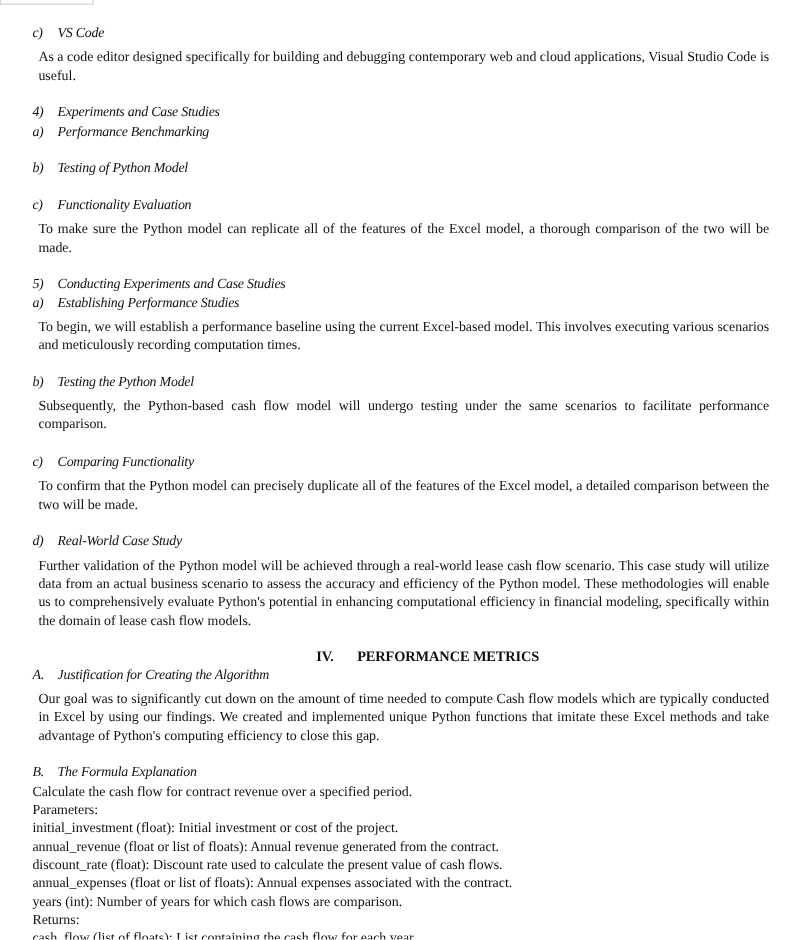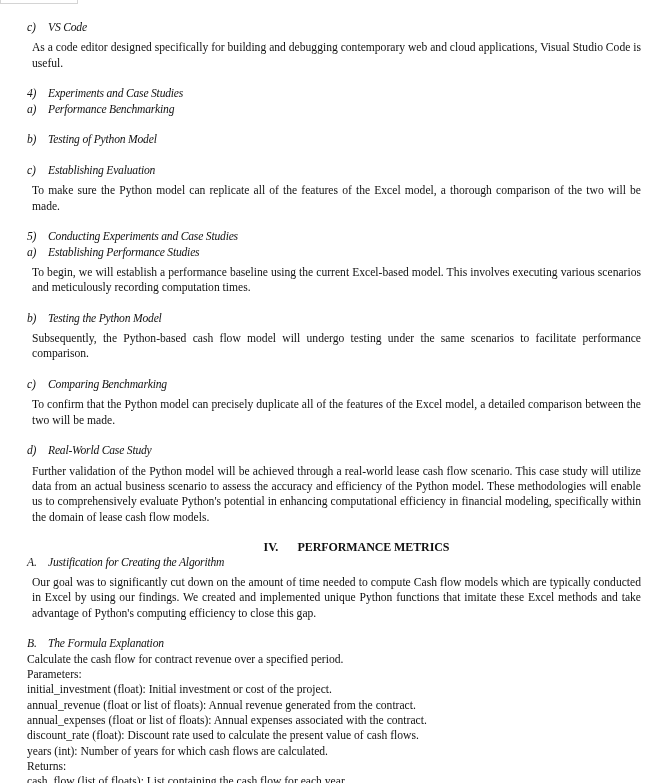--- a/index.html
+++ b/index.html
@@ -41,37 +41,37 @@
   <div class="block">
     <div class="heading"><span class="num">4)</span><span>Experiments and Case Studies</span></div>
     <div class="heading"><span class="num">a)</span><span>Performance Benchmarking</span></div>
   </div>
 
   <div class="block">
     <div class="heading"><span class="num">b)</span><span>Testing of Python Model</span></div>
   </div>
 
   <div class="block">
-    <div class="heading"><span class="num">c)</span><span>Establishing Evaluation</span></div>
+    <div class="heading"><span class="num">c)</span><span>Functionality Evaluation</span></div>
     <p class="para">To make sure the Python model can replicate all of the features of the Excel model, a thorough comparison of the two will be made.</p>
   </div>
 
   <div class="block">
     <div class="heading"><span class="num">5)</span><span>Conducting Experiments and Case Studies</span></div>
     <div class="heading"><span class="num">a)</span><span>Establishing Performance Studies</span></div>
     <p class="para">To begin, we will establish a performance baseline using the current Excel-based model. This involves executing various scenarios and meticulously recording computation times.</p>
   </div>
 
   <div class="block">
     <div class="heading"><span class="num">b)</span><span>Testing the Python Model</span></div>
     <p class="para">Subsequently, the Python-based cash flow model will undergo testing under the same scenarios to facilitate performance comparison.</p>
   </div>
 
   <div class="block">
-    <div class="heading"><span class="num">c)</span><span>Comparing Benchmarking</span></div>
+    <div class="heading"><span class="num">c)</span><span>Comparing Functionality</span></div>
     <p class="para">To confirm that the Python model can precisely duplicate all of the features of the Excel model, a detailed comparison between the two will be made.</p>
   </div>
 
   <div class="block" style="margin-bottom:14px;">
     <div class="heading"><span class="num">d)</span><span>Real-World Case Study</span></div>
     <p class="para">Further validation of the Python model will be achieved through a real-world lease cash flow scenario. This case study will utilize data from an actual business scenario to assess the accuracy and efficiency of the Python model. These methodologies will enable us to comprehensively evaluate Python's potential in enhancing computational efficiency in financial modeling, specifically within the domain of lease cash flow models.</p>
   </div>
 
   <div class="section-title"><span class="roman">IV.</span><span>PERFORMANCE METRICS</span></div>
 
@@ -79,20 +79,20 @@
     <div class="heading"><span class="num">A.</span><span>Justification for Creating the Algorithm</span></div>
     <p class="para">Our goal was to significantly cut down on the amount of time needed to compute Cash flow models which are typically conducted in Excel by using our findings. We created and implemented unique Python functions that imitate these Excel methods and take advantage of Python's computing efficiency to close this gap.</p>
   </div>
 
   <div class="block">
     <div class="heading"><span class="num">B.</span><span>The Formula Explanation</span></div>
     <p class="line">Calculate the cash flow for contract revenue over a specified period.</p>
     <p class="line">Parameters:</p>
     <p class="line">initial_investment (float): Initial investment or cost of the project.</p>
     <p class="line">annual_revenue (float or list of floats): Annual revenue generated from the contract.</p>
+    <p class="line">discount_rate (float): Discount rate used to calculate the present value of cash flows.</p>
     <p class="line">annual_expenses (float or list of floats): Annual expenses associated with the contract.</p>
-    <p class="line">discount_rate (float): Discount rate used to calculate the present value of cash flows.</p>
-    <p class="line">years (int): Number of years for which cash flows are calculated.</p>
+    <p class="line">years (int): Number of years for which cash flows are comparison.</p>
     <p class="line">Returns:</p>
     <p class="line">cash_flow (list of floats): List containing the cash flow for each year.</p>
   </div>
 
 </div>
 
 </body></html>

